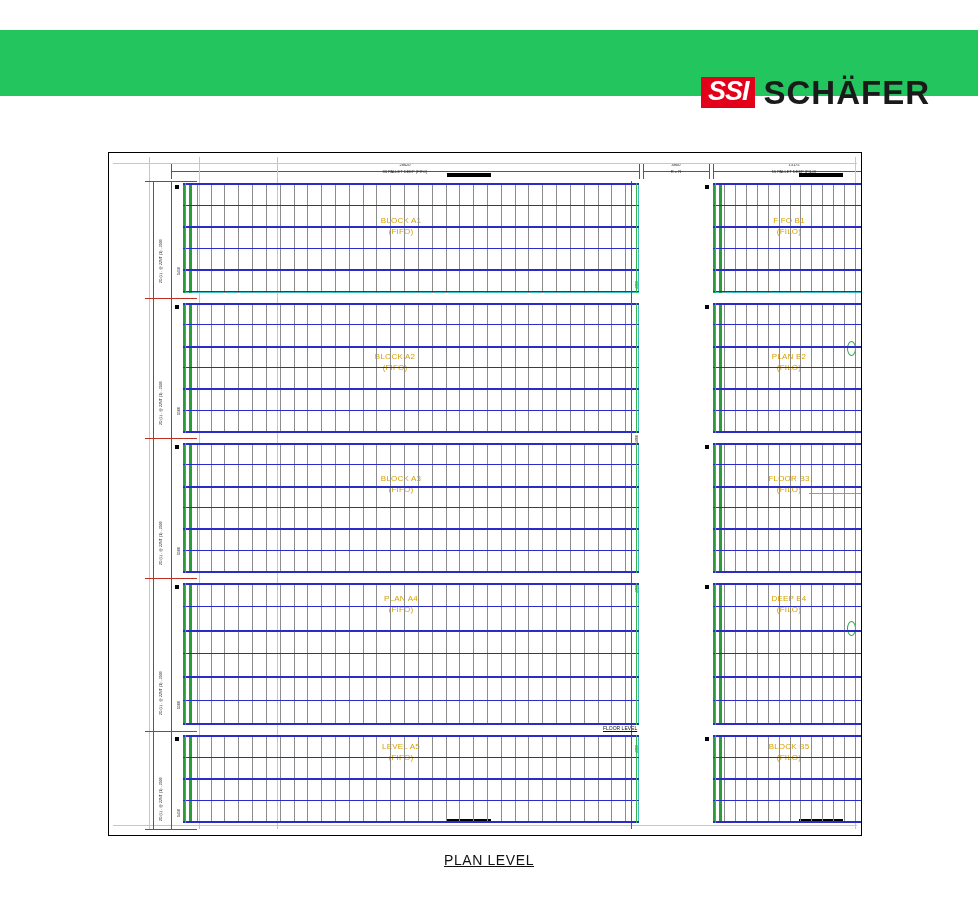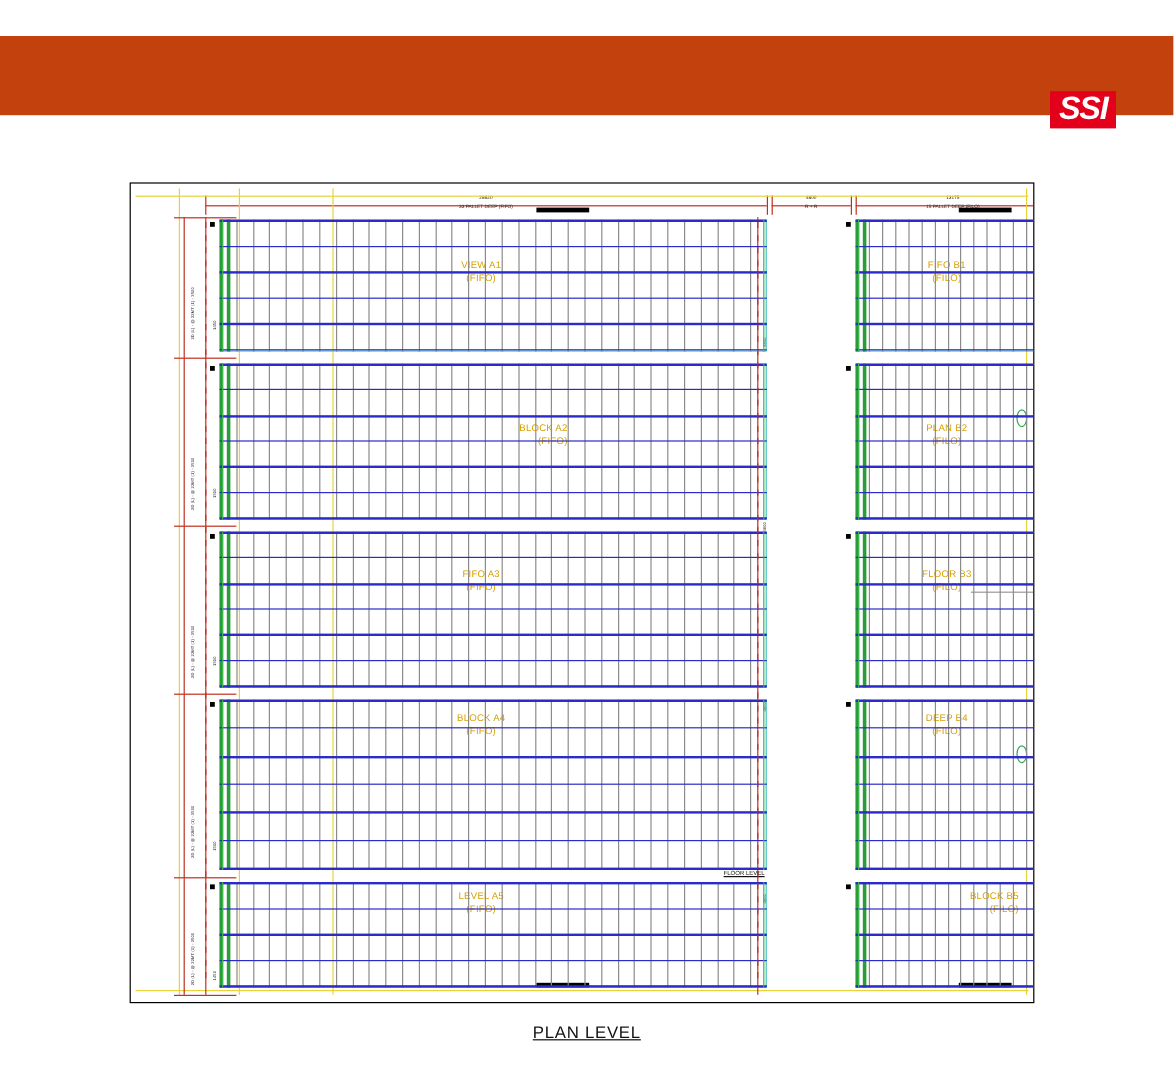--- a/index.html
+++ b/index.html
@@ -15,21 +15,21 @@
     position: relative;
   }
 
   
   .banner {
     position: absolute;
     left: 0;
     top: 30px;
     width: 978px;
     height: 66px;
-    background: #c2410c;
+    background: #22c55e;
   }
   .logo-wrap {
     position: absolute;
     right: 48px;
     top: 46px;
     display: flex;
     align-items: center;
     gap: 8px;
   }
   .logo-mark {
@@ -218,20 +218,21 @@
     height: 5px;
     background: #c03020;
   }
 </style>
 </head>
 <body>
 
 <div class="banner">
   <div class="logo-wrap">
     <div class="logo-mark">SSI</div>
+    <div class="logo-text">SCHÄFER</div>
   </div>
 </div>
 
 <div class="drawing-frame">
   <div class="plan" id="plan">
 
     <div class="dimline h" style="left:62px; top:18px; width:468px;"></div>
     <div class="dimline h" style="left:534px; top:18px; width:66px;"></div>
     <div class="dimline h" style="left:604px; top:18px; width:164px;"></div>
 
@@ -286,33 +287,33 @@
     <div class="dimtext vert" style="left:526px; top:290px;">4800</div>
     <div class="dimtext vert" style="left:526px; top:440px;">4800</div>
     <div class="dimtext vert" style="left:526px; top:600px;">4800</div>
 
     <div class="green-oval" style="left:738px; top:188px;"></div>
     <div class="green-oval" style="left:738px; top:468px;"></div>
 
     <div class="floor-label" style="left:494px; top:572px;">FLOOR LEVEL</div>
 
     <div class="block-label" style="left:232px; top:62px; width:120px;">
-      <span>VIEW A1</span>
+      <span>BLOCK A1</span>
       <span class="sub">(FIFO)</span>
     </div>
-    <div class="block-label" style="left:244px; top:198px; width:120px;text-align:right;">
+    <div class="block-label" style="left:226px; top:198px; width:120px;">
       <span>BLOCK A2</span>
       <span class="sub">(FIFO)</span>
     </div>
     <div class="block-label" style="left:232px; top:320px; width:120px;">
-      <span>FIFO A3</span>
+      <span>BLOCK A3</span>
       <span class="sub">(FIFO)</span>
     </div>
     <div class="block-label" style="left:232px; top:440px; width:120px;">
-      <span>BLOCK A4</span>
+      <span>PLAN A4</span>
       <span class="sub">(FIFO)</span>
     </div>
     <div class="block-label" style="left:232px; top:588px; width:120px;">
       <span>LEVEL A5</span>
       <span class="sub">(FIFO)</span>
     </div>
 
     <div class="block-label" style="left:620px; top:62px; width:120px;">
       <span>FIFO B1</span>
       <span class="sub">(FILO)</span>
@@ -322,21 +323,21 @@
       <span class="sub">(FILO)</span>
     </div>
     <div class="block-label" style="left:620px; top:320px; width:120px;">
       <span>FLOOR B3</span>
       <span class="sub">(FILO)</span>
     </div>
     <div class="block-label" style="left:620px; top:440px; width:120px;">
       <span>DEEP B4</span>
       <span class="sub">(FILO)</span>
     </div>
-    <div class="block-label" style="left:620px; top:588px; width:120px;text-align:right;">
+    <div class="block-label" style="left:620px; top:588px; width:120px;">
       <span>BLOCK B5</span>
       <span class="sub">(FILO)</span>
     </div>
 
     <div class="black-bar" style="left:338px; top:20px; width:44px;"></div>
     <div class="black-bar" style="left:690px; top:20px; width:44px;"></div>
     <div class="black-bar" style="left:338px; top:666px; width:44px;"></div>
     <div class="black-bar" style="left:690px; top:666px; width:44px;"></div>
 
   <div class="block" style="left:74px; top:30px; width:456px; height:110px;">

